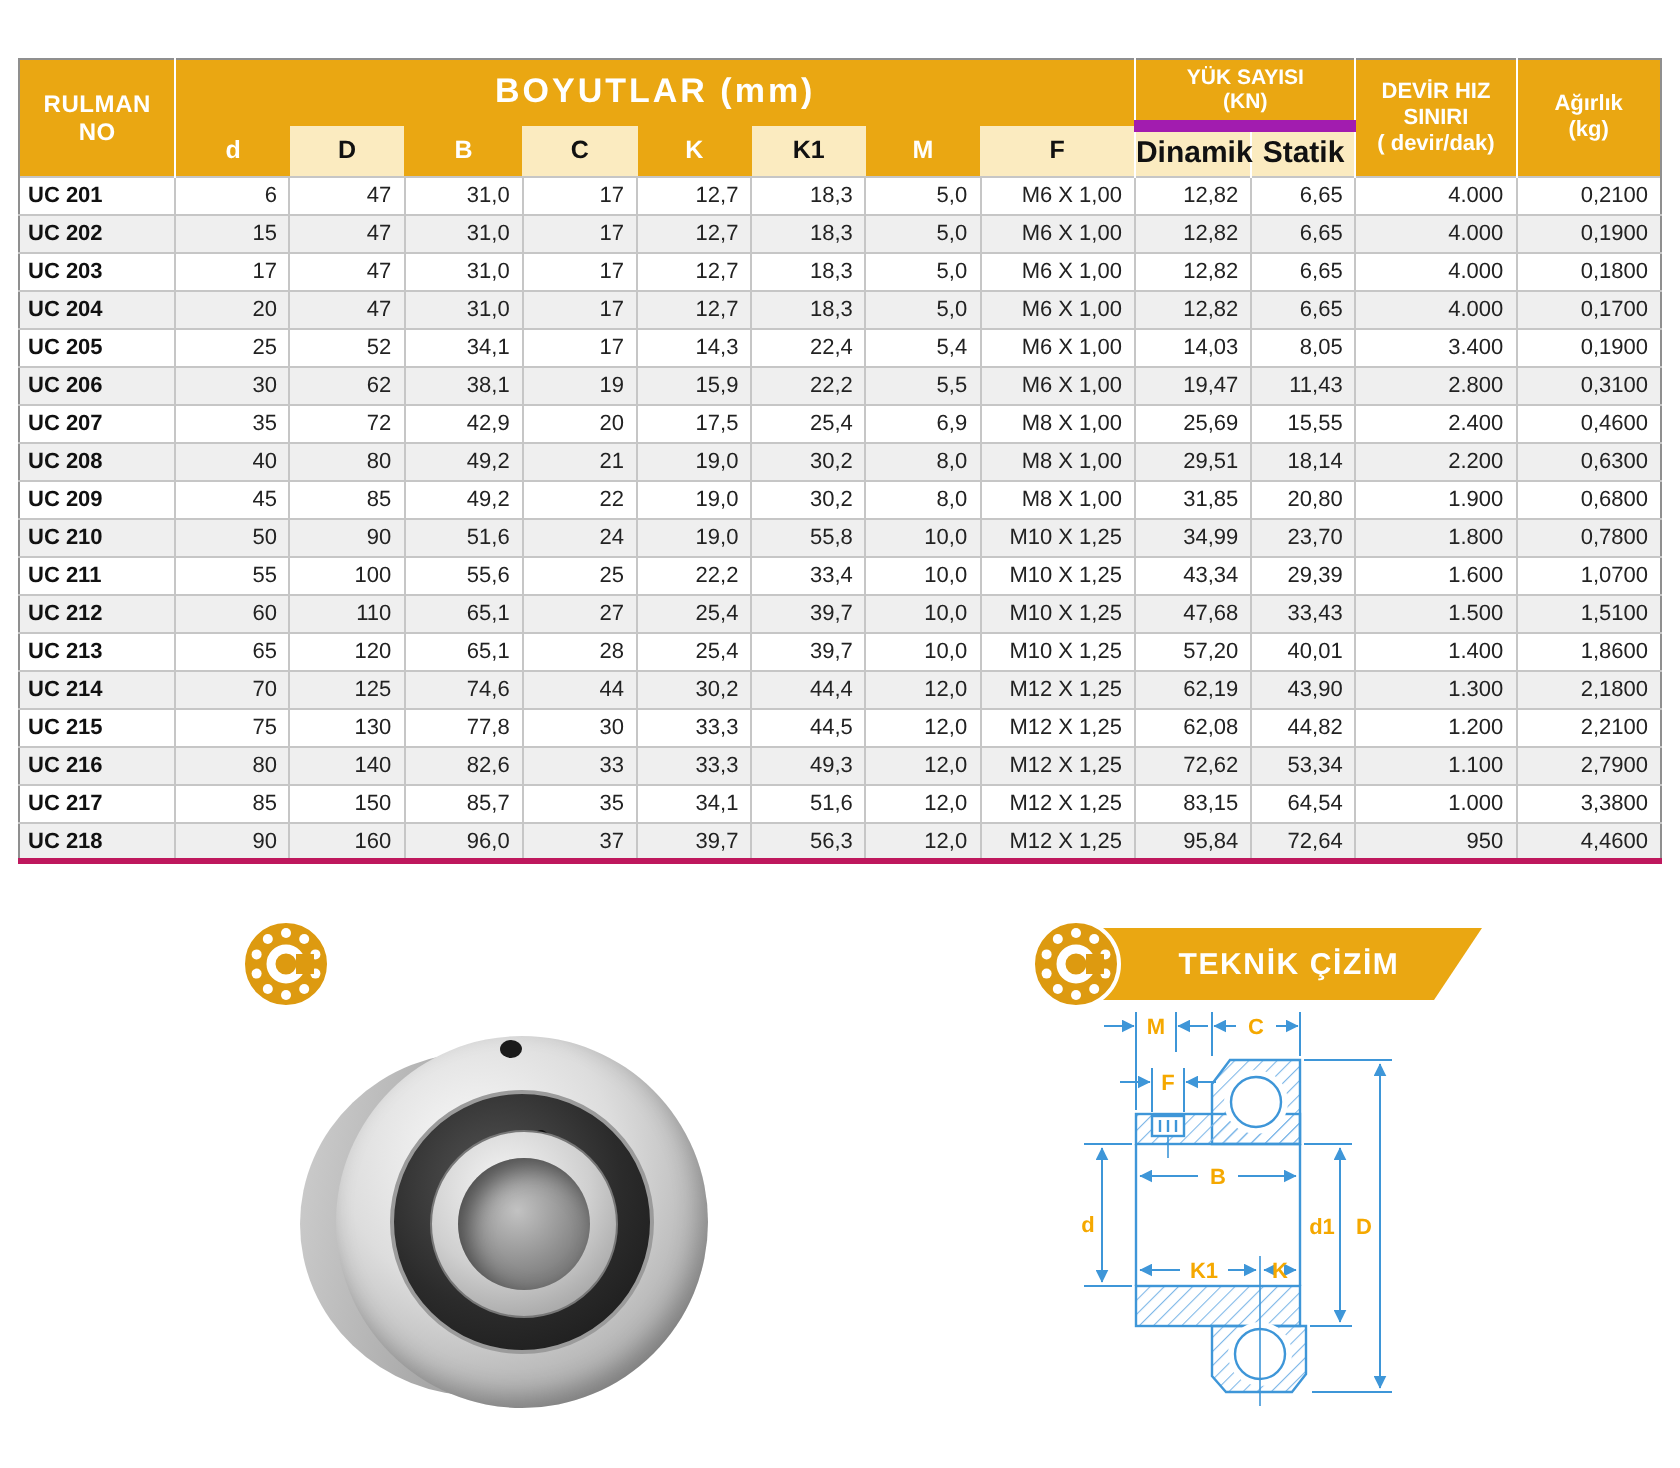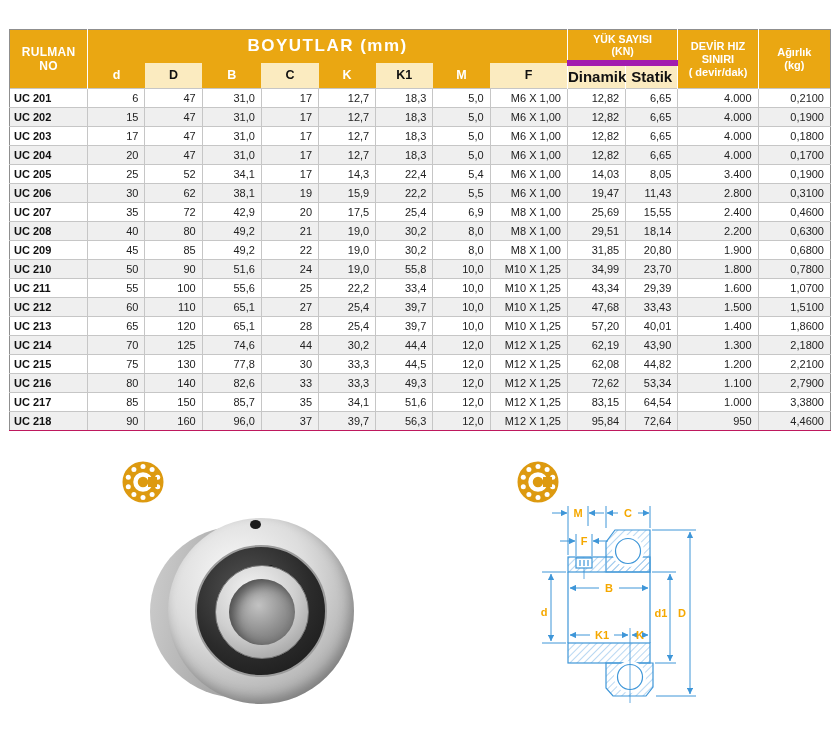--- a/index.html
+++ b/index.html
@@ -31,21 +31,21 @@
   tr.subrow th.gold{background:var(--gold); color:#fff;}
   tr.subrow th.cream{background:var(--cream); color:#111;}
   tr.subrow th.small{font-size:15px;}
   table.spec tbody td{
     border:1px solid #c6c6c6; font-size:11px; color:#222;
     padding:2px 6px 2px 4px; height:19px; text-align:right; background:#fff;
     overflow:hidden; white-space:nowrap;
   }
   table.spec tbody tr:nth-child(even) td{background:var(--stripe);}
   table.spec tbody td.name{font-weight:bold; text-align:left; color:#111; padding-left:4px;}
-  table.spec tbody tr:last-child td{border-bottom:1px solid #be185d;}
+  table.spec tbody tr:last-child td{border-bottom:3px solid #be185d;}
   table.spec tbody td:first-child{border-left:1px solid #8f8f8f;}
   table.spec tbody td:last-child{border-right:1px solid #8f8f8f;}
 
   
   .badge-wrap{position:absolute; height:46px;}
   .badge-bar{
     position:absolute; left:23px; right:0; top:5px; bottom:5px;
     background:var(--gold);
     clip-path:polygon(0 0,100% 0,calc(100% - 24px) 100%,0 100%);
     display:flex; align-items:center; justify-content:center; padding-left:34px; padding-right:24px;
@@ -422,20 +422,23 @@
     <div class="ph-back"></div>
     <div class="ph-face"></div>
     <div class="ph-screw"></div>
     <div class="ph-seal"></div>
     <div class="ph-screw2"></div>
     <div class="ph-ring"></div>
     <div class="ph-bore"></div>
   </div>
 
   <div class="badge-wrap" style="left:515px; top:459px; width:226px;">
+    <div class="badge-bar">
+      <span class="badge-text">TEKNİK ÇİZİM</span>
+    </div>
     <svg class="badge-icon" viewBox="0 0 46 46">
       <circle cx="23" cy="23" r="21.5" fill="#DD9A10" stroke="#fff" stroke-width="2"></circle>
       <g fill="#fff">
         <circle cx="23" cy="7.5" r="2.5"></circle>
           <circle cx="32.1" cy="10.5" r="2.5"></circle>
           <circle cx="37.7" cy="18.2" r="2.5"></circle>
         <circle cx="37.7" cy="27.8" r="2.5"></circle>
           <circle cx="32.1" cy="35.5" r="2.5"></circle>
           <circle cx="23" cy="38.5" r="2.5"></circle>
         <circle cx="13.9" cy="35.5" r="2.5"></circle>

